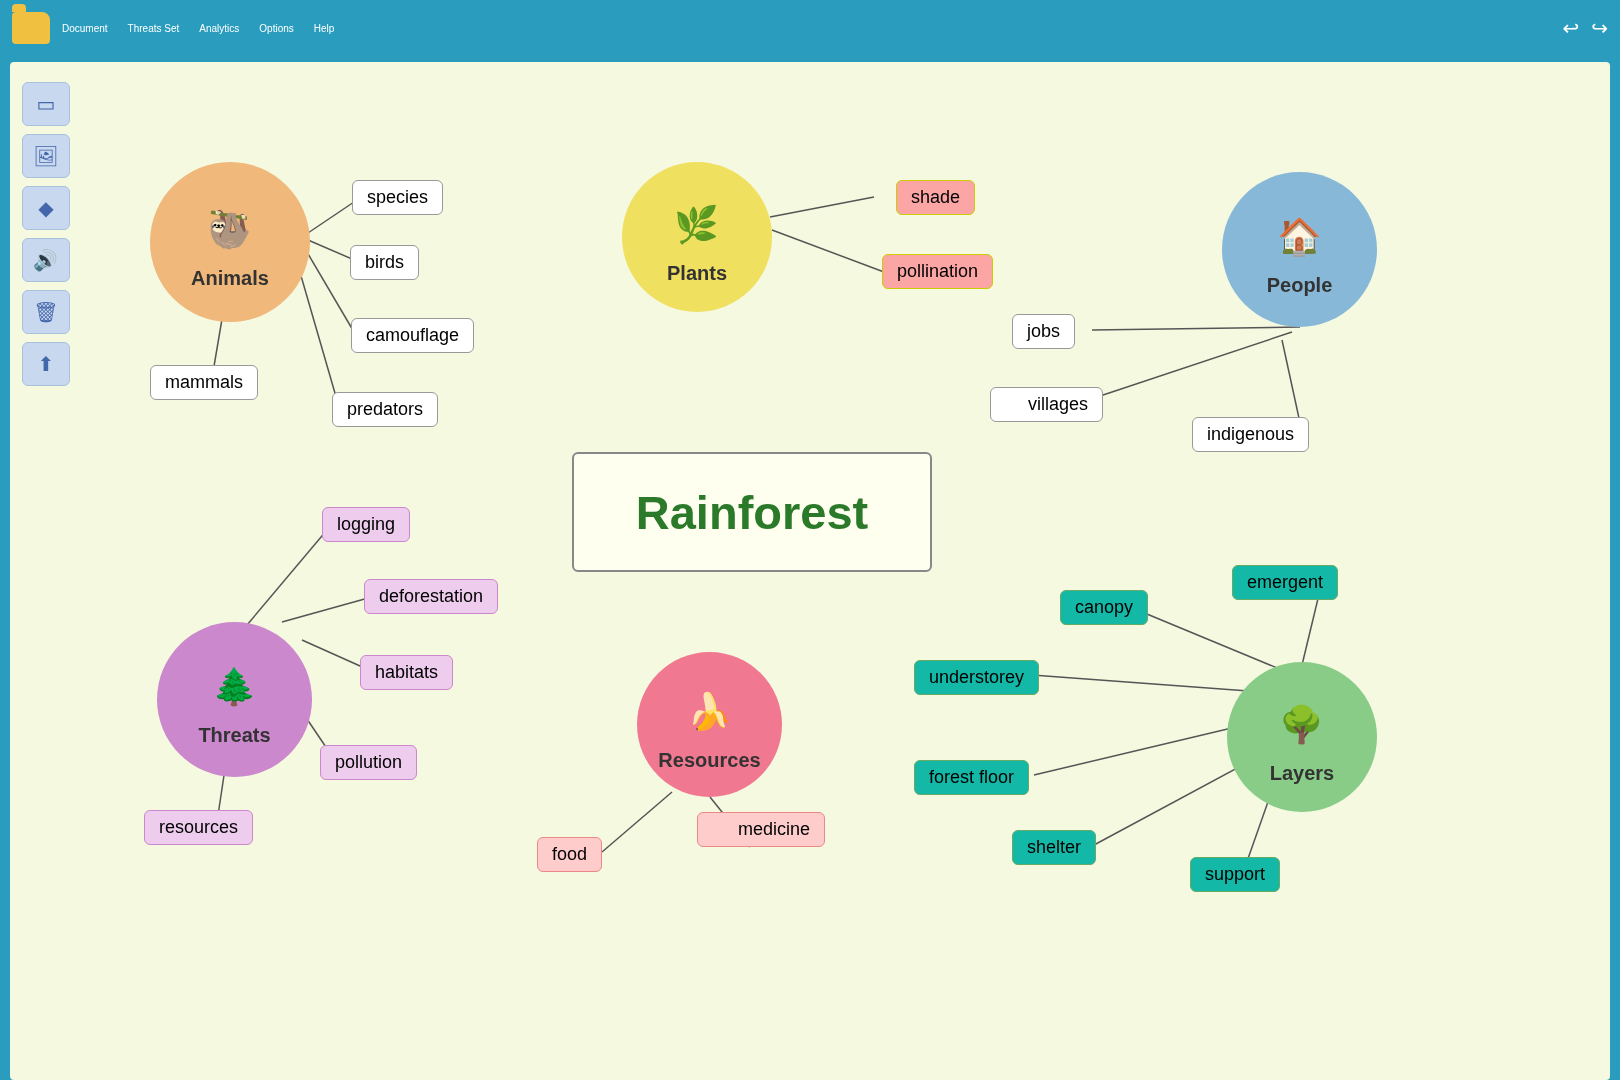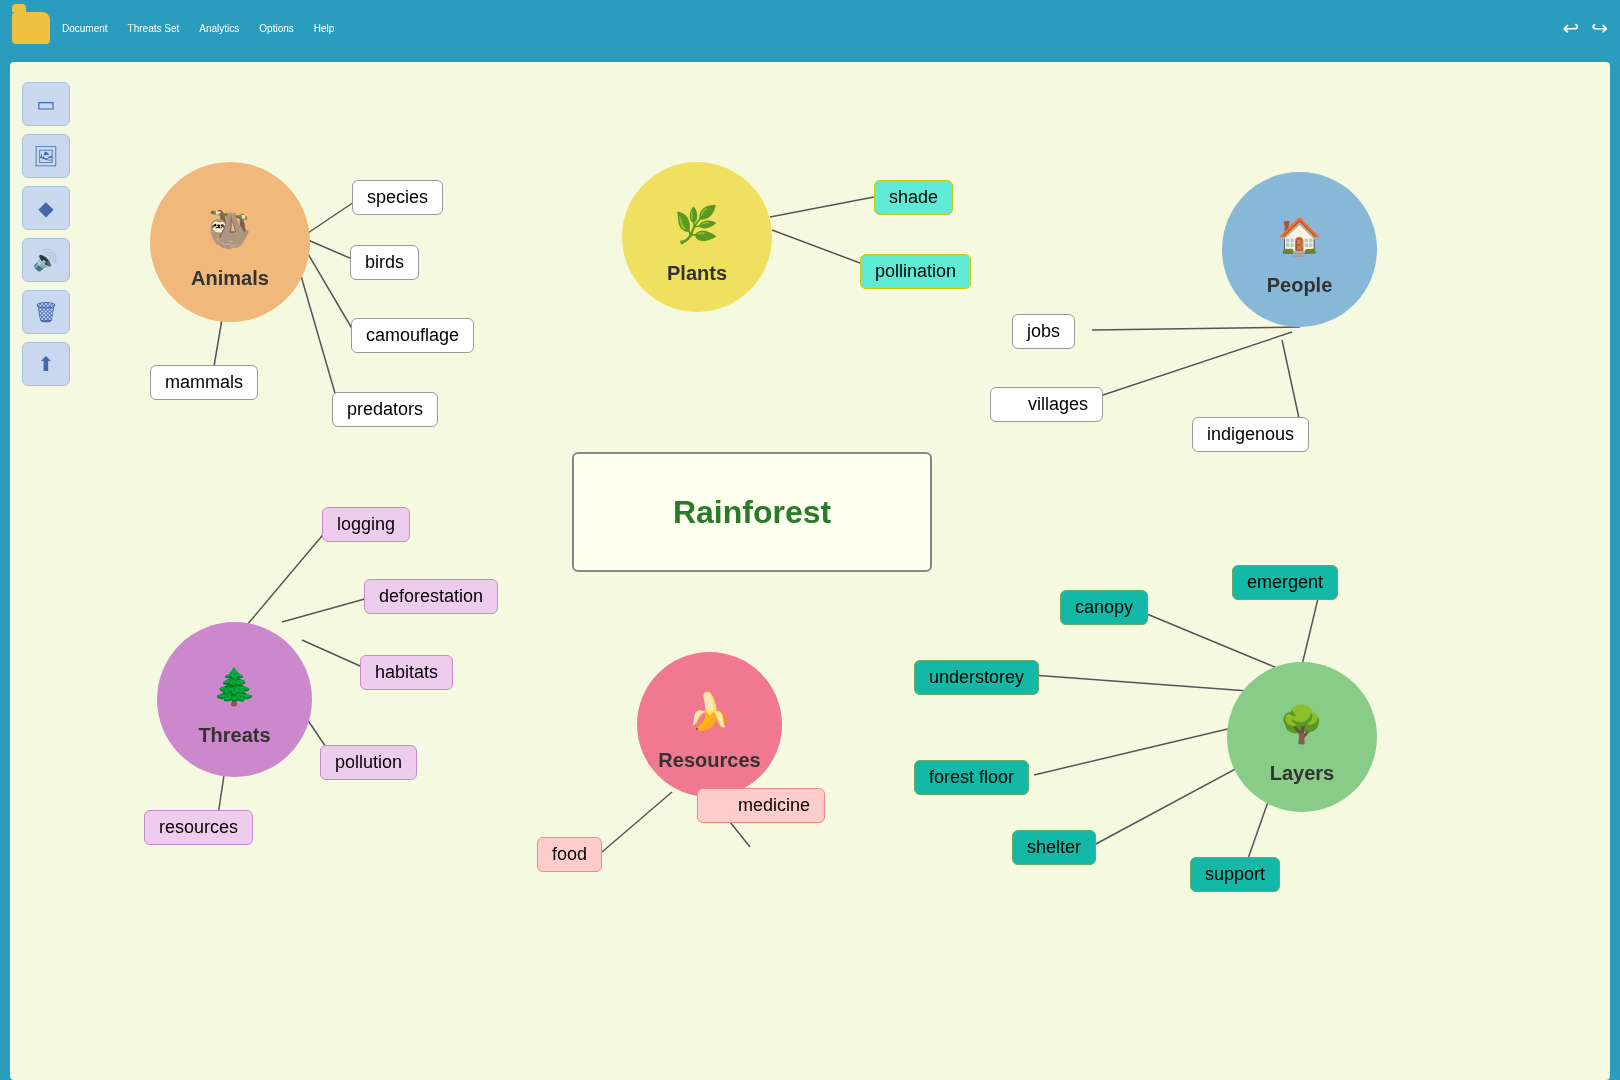--- a/index.html
+++ b/index.html
@@ -117,21 +117,21 @@
       width: 360px;
       height: 120px;
       background: #fffff0;
       border: 2px solid #888;
       border-radius: 6px;
       display: flex;
       align-items: center;
       justify-content: center;
     }
     .central-box span {
-      font-size: 32px;
+      font-size: 47px;
       color: #2a7a2a;
       font-weight: bold;
     }
 
     
     .circle {
       position: absolute;
       border-radius: 50%;
       display: flex;
       flex-direction: column;
@@ -180,21 +180,21 @@
       background: #fffff0;
       border: 1.5px solid #aaa;
       border-radius: 6px;
       padding: 6px 14px;
       font-size: 18px;
       white-space: nowrap;
       text-align: center;
     }
 
     
-    .node-yellow { background: #5eead4; border-color: #cccc00; }
+    .node-yellow { background: #fca5a5; border-color: #cccc00; margin-left: 22px; }
     .node-purple { background: #eeccee; border-color: #cc88cc; }
     .node-green  { background: #14b8a6; border-color: #66aa66; }
     .node-pink   { background: #ffcccc; border-color: #ee8888; }
     .node-plain  { background: #fff; border-color: #999; }
 
     
     .circle-img {
       width: 80px; height: 70px;
       display: flex; align-items: center; justify-content: center;
       font-size: 36px;
@@ -311,21 +311,21 @@
     <div class="node-box node-plain" style="left:908px;top:325px;padding-left:37px;">villages</div>
     <div class="node-box node-plain" style="left:1110px;top:355px;">indigenous</div>
 
     <div class="node-box node-purple" style="left:240px;top:445px;">logging</div>
     <div class="node-box node-purple" style="left:282px;top:517px;">deforestation</div>
     <div class="node-box node-purple" style="left:278px;top:593px;">habitats</div>
     <div class="node-box node-purple" style="left:238px;top:683px;">pollution</div>
     <div class="node-box node-purple" style="left:62px; top:748px;">resources</div>
 
     <div class="node-box node-pink" style="left:455px;top:775px;">food</div>
-    <div class="node-box node-pink" style="left:615px;top:726px;padding-left:40px;">medicine</div>
+    <div class="node-box node-pink" style="left:615px;top:750px;padding-left:40px;">medicine</div>
 
     <div class="node-box node-green" style="left:1150px;top:503px;">emergent</div>
     <div class="node-box node-green" style="left:958px; top:528px;margin-left:20px;">canopy</div>
     <div class="node-box node-green" style="left:832px; top:598px;">understorey</div>
     <div class="node-box node-green" style="left:832px;top:698px;">forest floor</div>
     <div class="node-box node-green" style="left:930px; top:768px;">shelter</div>
     <div class="node-box node-green" style="left:1108px;top:795px;">support</div>
 
   </div>
 </div>

